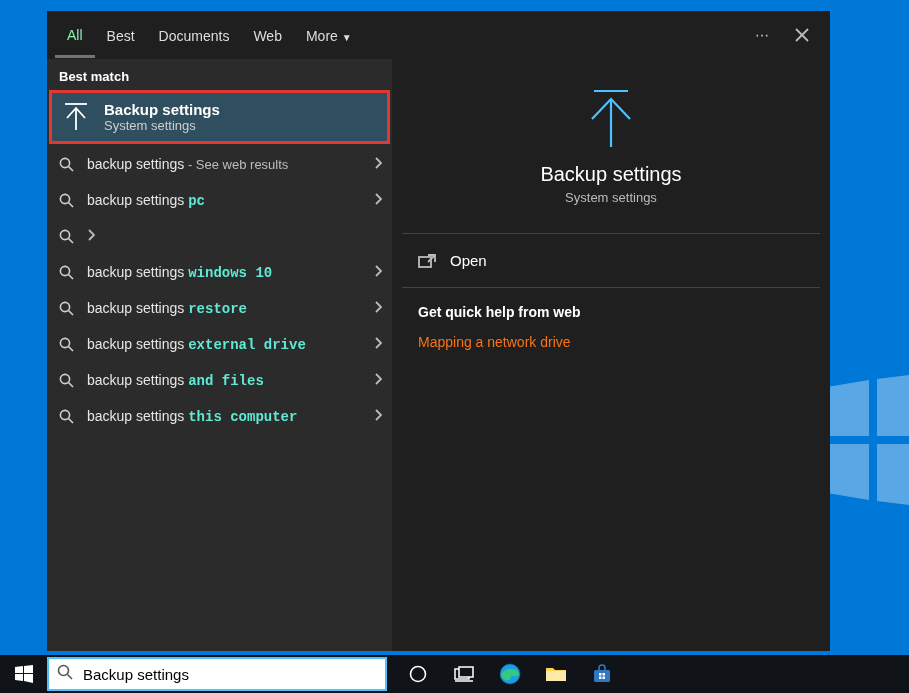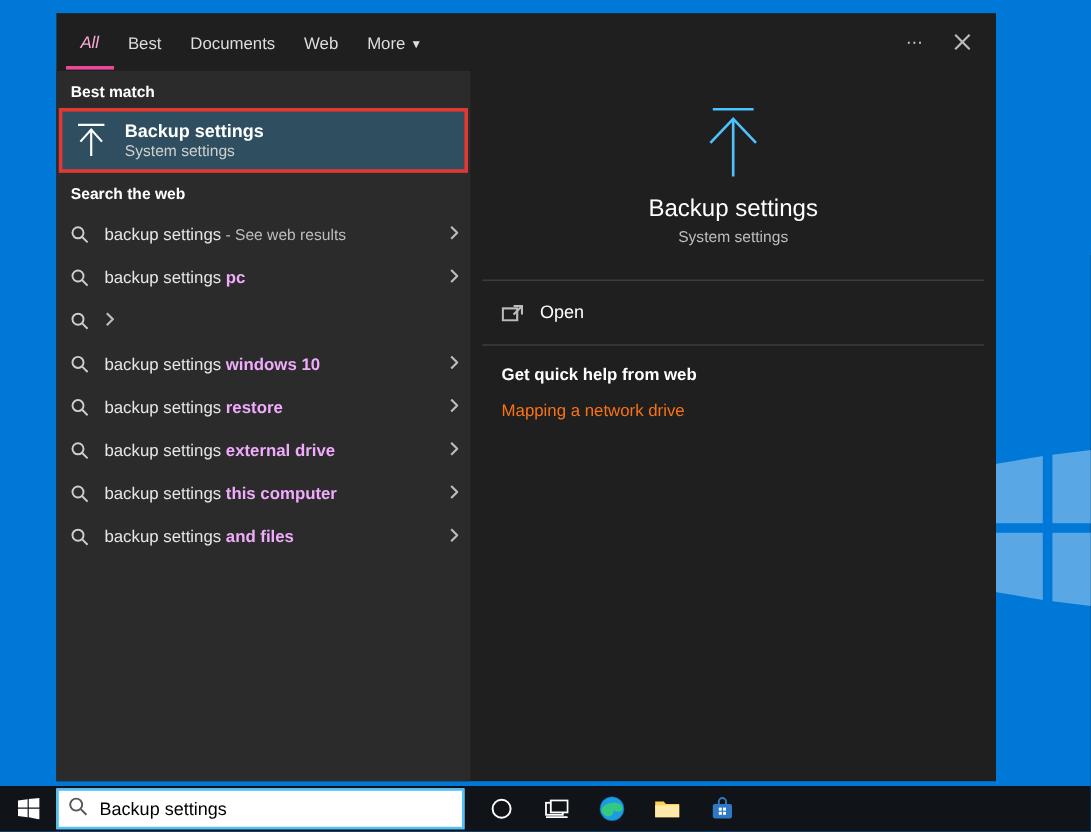--- a/index.html
+++ b/index.html
@@ -41,23 +41,22 @@
     gap: 0;
     color: #fff;
     font-size: 14px;
   }
   .tab {
     padding: 14px 12px 12px 12px;
     cursor: pointer;
     color: #ddd;
   }
   .tab.active {
-    color: #f9a8d4;
-    border-bottom: 3px solid #ec4899;
-    font-style: italic;
+    color: #86efac;
+    border-bottom: 3px solid #737373;
   }
   .tab-more { display:flex; align-items:center; gap:4px;}
   .tab-more .caret {
     font-size: 10px;
     position: relative; top:1px;
   }
   .tab-spacer { flex: 1; }
   .tab-icon-btn {
     width: 40px;
     height: 40px;
@@ -105,21 +104,21 @@
     display: flex;
     align-items: center;
     height: 36px;
     padding: 0 10px 0 12px;
     cursor: pointer;
     font-size: 14px;
     color: #e6e6e6;
   }
   .sug .search-ic { width: 18px; margin-right: 10px; display:flex; }
   .sug .label { flex: 1; white-space: nowrap; }
-  .sug .label .bold { font-weight: 700; color:#f0abfc; }
+  .sug .label .bold { font-weight: 700; color:#5eead4;font-family:Liberation Mono, monospace; }
   .sug .hint { color:#bdbdbd; font-size:13px; }
   .sug .chev { color:#bdbdbd; font-size:14px; }
   .right-col {
     flex: 1;
     color: #fff;
     padding: 10px 0 0 0;
     display:flex; flex-direction:column;
   }
   .hero {
     display:flex; flex-direction:column; align-items:center;
@@ -232,21 +231,20 @@
             <line x1="13" y1="28" x2="13" y2="6" class="svg-stroke"></line>
             <polyline points="4,16 13,6 22,16" class="svg-stroke"></polyline>
           </svg>
         </div>
         <div class="bm-text">
           <div class="title">Backup settings</div>
           <div class="sub">System settings</div>
         </div>
       </div>
 
-      <div class="section-label">Search the web</div>
 
       <div class="sug-list" id="sug-list">
           <div class="sug">
             <span class="search-ic">
               <svg width="15" height="15" viewBox="0 0 15 15">
                 <circle cx="6" cy="6" r="4.6" stroke="#cfcfcf" stroke-width="1.6" fill="none"></circle>
                 <line x1="9.5" y1="9.5" x2="14" y2="14" stroke="#cfcfcf" stroke-width="1.6"></line>
               </svg>
             </span>
             <span class="label"><span>backup settings</span><span class="bold"></span><span class="hint"> - See web results</span></span>
@@ -313,33 +311,33 @@
                 <polyline points="2,1 7,6 2,11" stroke="#bcbcbc" stroke-width="1.8" fill="none"></polyline>
               </svg></span>
           </div>
           <div class="sug">
             <span class="search-ic">
               <svg width="15" height="15" viewBox="0 0 15 15">
                 <circle cx="6" cy="6" r="4.6" stroke="#cfcfcf" stroke-width="1.6" fill="none"></circle>
                 <line x1="9.5" y1="9.5" x2="14" y2="14" stroke="#cfcfcf" stroke-width="1.6"></line>
               </svg>
             </span>
+            <span class="label"><span>backup settings </span><span class="bold">and files</span><span class="hint"></span></span>
+            <span class="chev"><svg width="8" height="12" viewBox="0 0 8 12">
+                <polyline points="2,1 7,6 2,11" stroke="#bcbcbc" stroke-width="1.8" fill="none"></polyline>
+              </svg></span>
+          </div>
+          <div class="sug">
+            <span class="search-ic">
+              <svg width="15" height="15" viewBox="0 0 15 15">
+                <circle cx="6" cy="6" r="4.6" stroke="#cfcfcf" stroke-width="1.6" fill="none"></circle>
+                <line x1="9.5" y1="9.5" x2="14" y2="14" stroke="#cfcfcf" stroke-width="1.6"></line>
+              </svg>
+            </span>
             <span class="label"><span>backup settings </span><span class="bold">this computer</span><span class="hint"></span></span>
-            <span class="chev"><svg width="8" height="12" viewBox="0 0 8 12">
-                <polyline points="2,1 7,6 2,11" stroke="#bcbcbc" stroke-width="1.8" fill="none"></polyline>
-              </svg></span>
-          </div>
-          <div class="sug">
-            <span class="search-ic">
-              <svg width="15" height="15" viewBox="0 0 15 15">
-                <circle cx="6" cy="6" r="4.6" stroke="#cfcfcf" stroke-width="1.6" fill="none"></circle>
-                <line x1="9.5" y1="9.5" x2="14" y2="14" stroke="#cfcfcf" stroke-width="1.6"></line>
-              </svg>
-            </span>
-            <span class="label"><span>backup settings </span><span class="bold">and files</span><span class="hint"></span></span>
             <span class="chev"><svg width="8" height="12" viewBox="0 0 8 12">
                 <polyline points="2,1 7,6 2,11" stroke="#bcbcbc" stroke-width="1.8" fill="none"></polyline>
               </svg></span>
           </div>
         </div>
     </div>
 
     <div class="right-col">
       <div class="hero">
         <svg width="54" height="62" viewBox="0 0 54 62">

